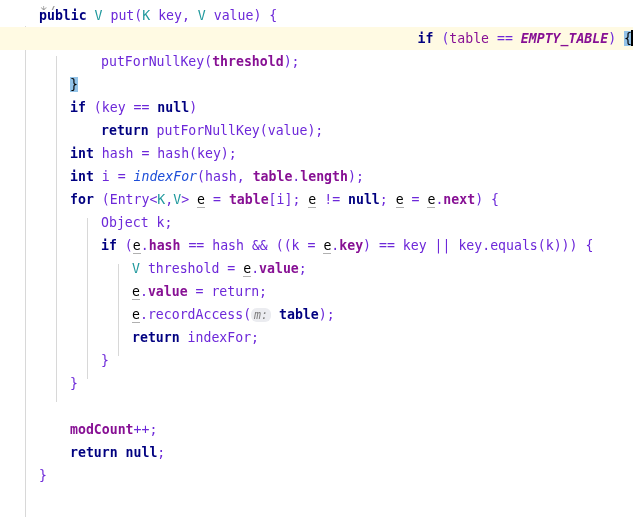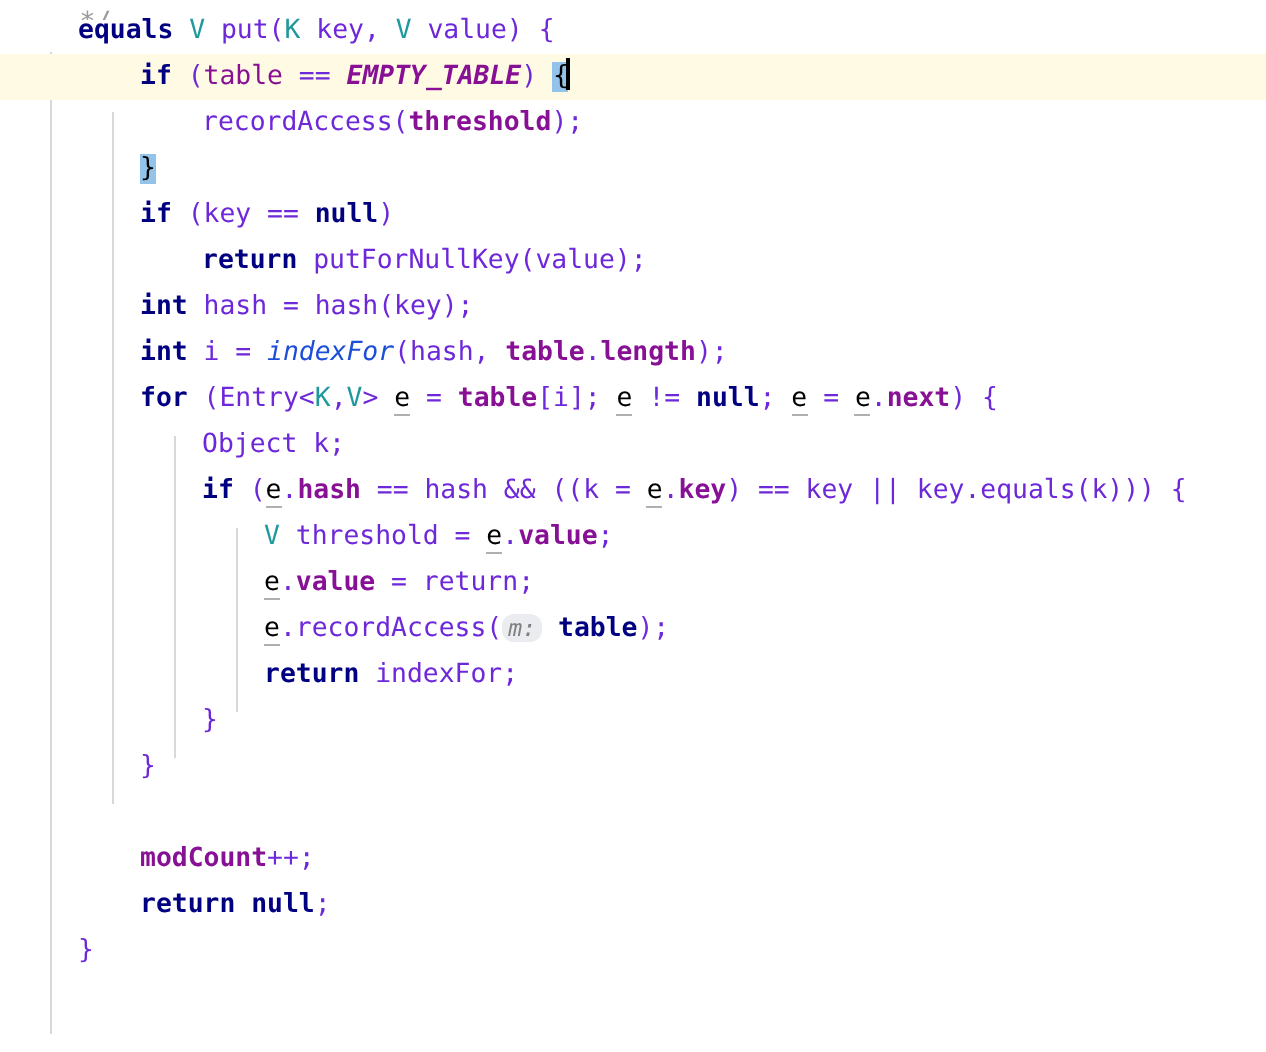--- a/index.html
+++ b/index.html
@@ -31,21 +31,21 @@
 
   .lines { position: relative; }
 
   .line {
     position: relative;
     height: 23px;
     white-space: pre;
     padding-left: 8px;
     box-sizing: border-box;
   }
-  .line.caret-line { background: #fffae3; }
+  .line.caret-line { background: #fffae3; text-align: right; }
 
   
   .frag {
     position: absolute;
     left: 0; top: 0;
     height: 10px;
     width: 633px;
     overflow: hidden;
     white-space: pre;
     padding-left: 8px;
@@ -104,23 +104,23 @@
   <div class="frag">    */</div>
 
   <div class="guides" id="guides">
       <div class="guide" style="left: 25px; top: 26px; height: 491px;"></div>
       <div class="guide" style="left: 56px; top: 56px; height: 346px;"></div>
       <div class="guide" style="left: 87px; top: 218px; height: 161px;"></div>
       <div class="guide" style="left: 118px; top: 264px; height: 92px;"></div>
     </div>
 
   <div class="lines" id="lines" style="padding-top: 4px;">
-      <div class="line"><span style="display: inline-block; width: 31px;"></span><span class="kw">equals</span><span class="plain"> </span><span class="type">V</span><span class="plain"> put(</span><span class="type">K</span><span class="plain"> key, </span><span class="type">V</span><span class="plain"> value) {</span></div>
+      <div class="line"><span style="display: inline-block; width: 31px;"></span><span class="kw">public</span><span class="plain"> </span><span class="type">V</span><span class="plain"> put(</span><span class="type">K</span><span class="plain"> key, </span><span class="type">V</span><span class="plain"> value) {</span></div>
       <div class="line caret-line"><span style="display: inline-block; width: 62px;"></span><span class="kw">if</span><span class="plain"> (</span><span class="field-p">table</span><span class="plain"> == </span><span class="constant">EMPTY_TABLE</span><span class="plain">) </span><span class="brace-match">{</span><span class="caret"></span></div>
-      <div class="line"><span style="display: inline-block; width: 93px;"></span><span class="plain">recordAccess(</span><span class="field">threshold</span><span class="plain">);</span></div>
+      <div class="line"><span style="display: inline-block; width: 93px;"></span><span class="plain">putForNullKey(</span><span class="field">threshold</span><span class="plain">);</span></div>
       <div class="line"><span style="display: inline-block; width: 62px;"></span><span class="brace-match">}</span></div>
       <div class="line"><span style="display: inline-block; width: 62px;"></span><span class="kw">if</span><span class="plain"> (key == </span><span class="kw">null</span><span class="plain">)</span></div>
       <div class="line"><span style="display: inline-block; width: 93px;"></span><span class="kw">return</span><span class="plain"> putForNullKey(value);</span></div>
       <div class="line"><span style="display: inline-block; width: 62px;"></span><span class="kw">int</span><span class="plain"> hash = hash(key);</span></div>
       <div class="line"><span style="display: inline-block; width: 62px;"></span><span class="kw">int</span><span class="plain"> i = </span><span class="static-m">indexFor</span><span class="plain">(hash, </span><span class="field">table</span><span class="plain">.</span><span class="field">length</span><span class="plain">);</span></div>
       <div class="line"><span style="display: inline-block; width: 62px;"></span><span class="kw">for</span><span class="plain"> (Entry&lt;</span><span class="type">K</span><span class="plain">,</span><span class="type">V</span><span class="plain">&gt; </span><span class="lvar">e</span><span class="plain"> = </span><span class="field">table</span><span class="plain">[i]; </span><span class="lvar">e</span><span class="plain"> != </span><span class="kw">null</span><span class="plain">; </span><span class="lvar">e</span><span class="plain"> = </span><span class="lvar">e</span><span class="plain">.</span><span class="field">next</span><span class="plain">) {</span></div>
       <div class="line"><span style="display: inline-block; width: 93px;"></span><span class="plain">Object k;</span></div>
       <div class="line"><span style="display: inline-block; width: 93px;"></span><span class="kw">if</span><span class="plain"> (</span><span class="lvar">e</span><span class="plain">.</span><span class="field">hash</span><span class="plain"> == hash &amp;&amp; ((k = </span><span class="lvar">e</span><span class="plain">.</span><span class="field">key</span><span class="plain">) == key || key.equals(k))) {</span></div>
       <div class="line"><span style="display: inline-block; width: 124px;"></span><span class="type">V</span><span class="plain"> threshold = </span><span class="lvar">e</span><span class="plain">.</span><span class="field">value</span><span class="plain">;</span></div>
       <div class="line"><span style="display: inline-block; width: 124px;"></span><span class="lvar">e</span><span class="plain">.</span><span class="field">value</span><span class="plain"> = return;</span></div>

